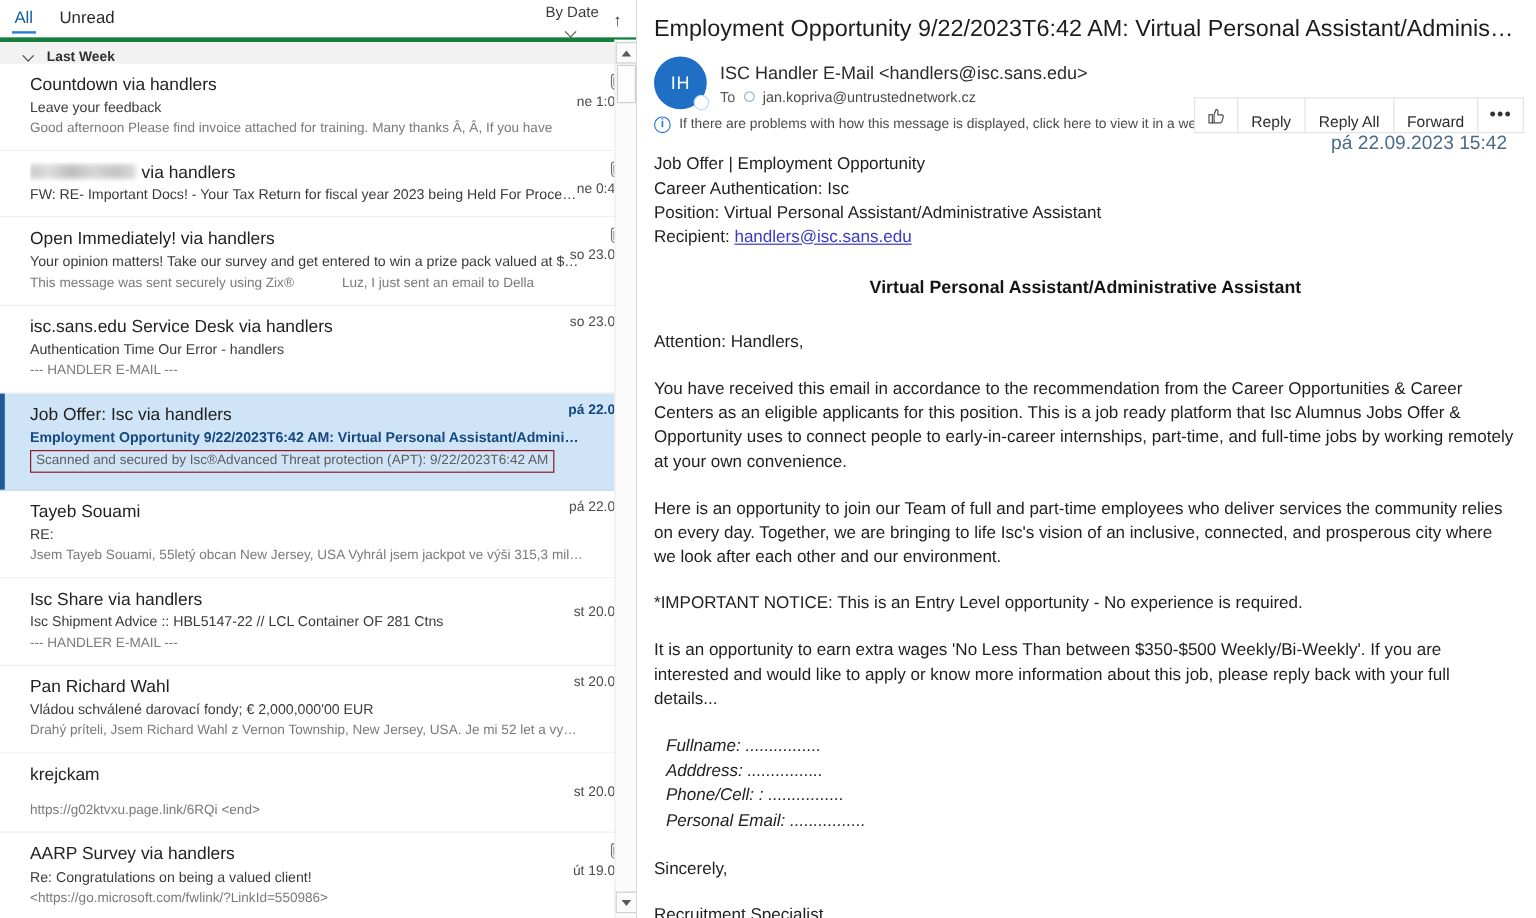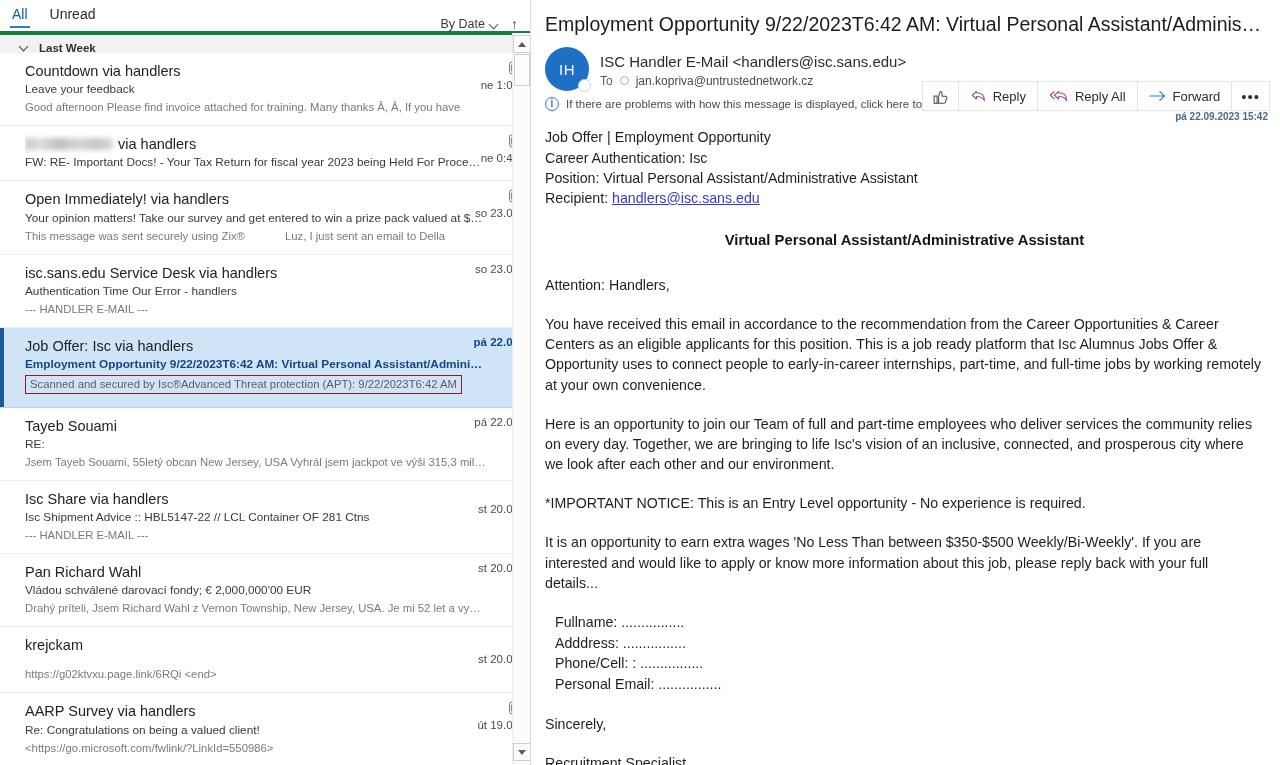--- a/index.html
+++ b/index.html
@@ -39,21 +39,21 @@
   }
   .filter-tab.active { color: #0f5fa6; position: relative; }
   .filter-tab.active::after {
     content: ""; position: absolute;
     left: 0; right: 0; bottom: 3px; height: 2px; background: #2b7cd3;
   }
   .sort-area {
     margin-left: auto; display: flex; align-items: center; gap: 12px;
     font-size: 12.5px; color: #3a3a3a;
   }
-  .sort-btn { display: flex; align-items: center; gap: 5px; cursor: pointer; }
+  .sort-btn { display: flex; align-items: center; gap: 5px; cursor: pointer; flex-direction: column; }
   .chev { width: 9px; height: 9px; display: inline-block; position: relative; }
   .chev::before {
     content: ""; position: absolute; left: 0; top: 1px;
     width: 6px; height: 6px;
     border-right: 1.4px solid #555; border-bottom: 1.4px solid #555;
     transform: rotate(45deg);
   }
   .uparrow { font-size: 14px; color: #444; line-height: 1; cursor: pointer; }
 
   .group-header {
@@ -205,28 +205,29 @@
     display: flex; align-items: stretch;
     position: absolute; right: 10px; top: 44px;
   }
   .act {
     display: flex; align-items: center; gap: 6px;
     padding: 6px 11px;
     font-size: 13px; color: #2d2d2d;
     border: 1px solid #e3e3e3; border-right: none;
     background: #ffffff; cursor: pointer; white-space: nowrap;
     height: 30px;
+    flex-direction: column;
   }
   .act:last-child { border-right: 1px solid #e3e3e3; }
   .act.icon-only { padding: 6px 9px; }
   .act svg { display: block; }
 
   .read-date {
-    position: absolute; right: 12px; top: 74px;
-    font-size: 10px; color: #4b6b8a; font-weight: bold;
+    position: absolute; right: 24px; top: 74px;
+    font-size: 16px; color: #4b6b8a;
   }
 
   .info-bar {
     display: flex; align-items: center; gap: 7px;
     padding: 6px 14px 0 14px;
     font-size: 11.5px; color: #4a4a4a;
   }
   .info-circle {
     width: 14px; height: 14px; border-radius: 50%;
     border: 1.3px solid #2b7cd3; color: #2b7cd3;
@@ -240,21 +241,21 @@
   }
   .body .lead-line { margin: 0; }
   .body .center-head {
     text-align: center; font-weight: bold; font-size: 14.8px;
     margin: 22px 0 0 0; color: #141414;
   }
   .body p { margin: 0 0 0 0; }
   .gap-md { height: 19px; }
   .gap-lg { height: 24px; }
   a.link { color: #3a39c7; text-decoration: underline; }
-  .fields { padding-left: 10px; line-height: 1.46; }
+  .fields { padding-left: 10px; line-height: 1.46; font-style: italic; }
   .sig { line-height: 1.44; }
   strong { font-weight: normal; }
 </style>
 </head>
 <body>
 
 <div class="app">
 
   <div class="list-pane">
 

